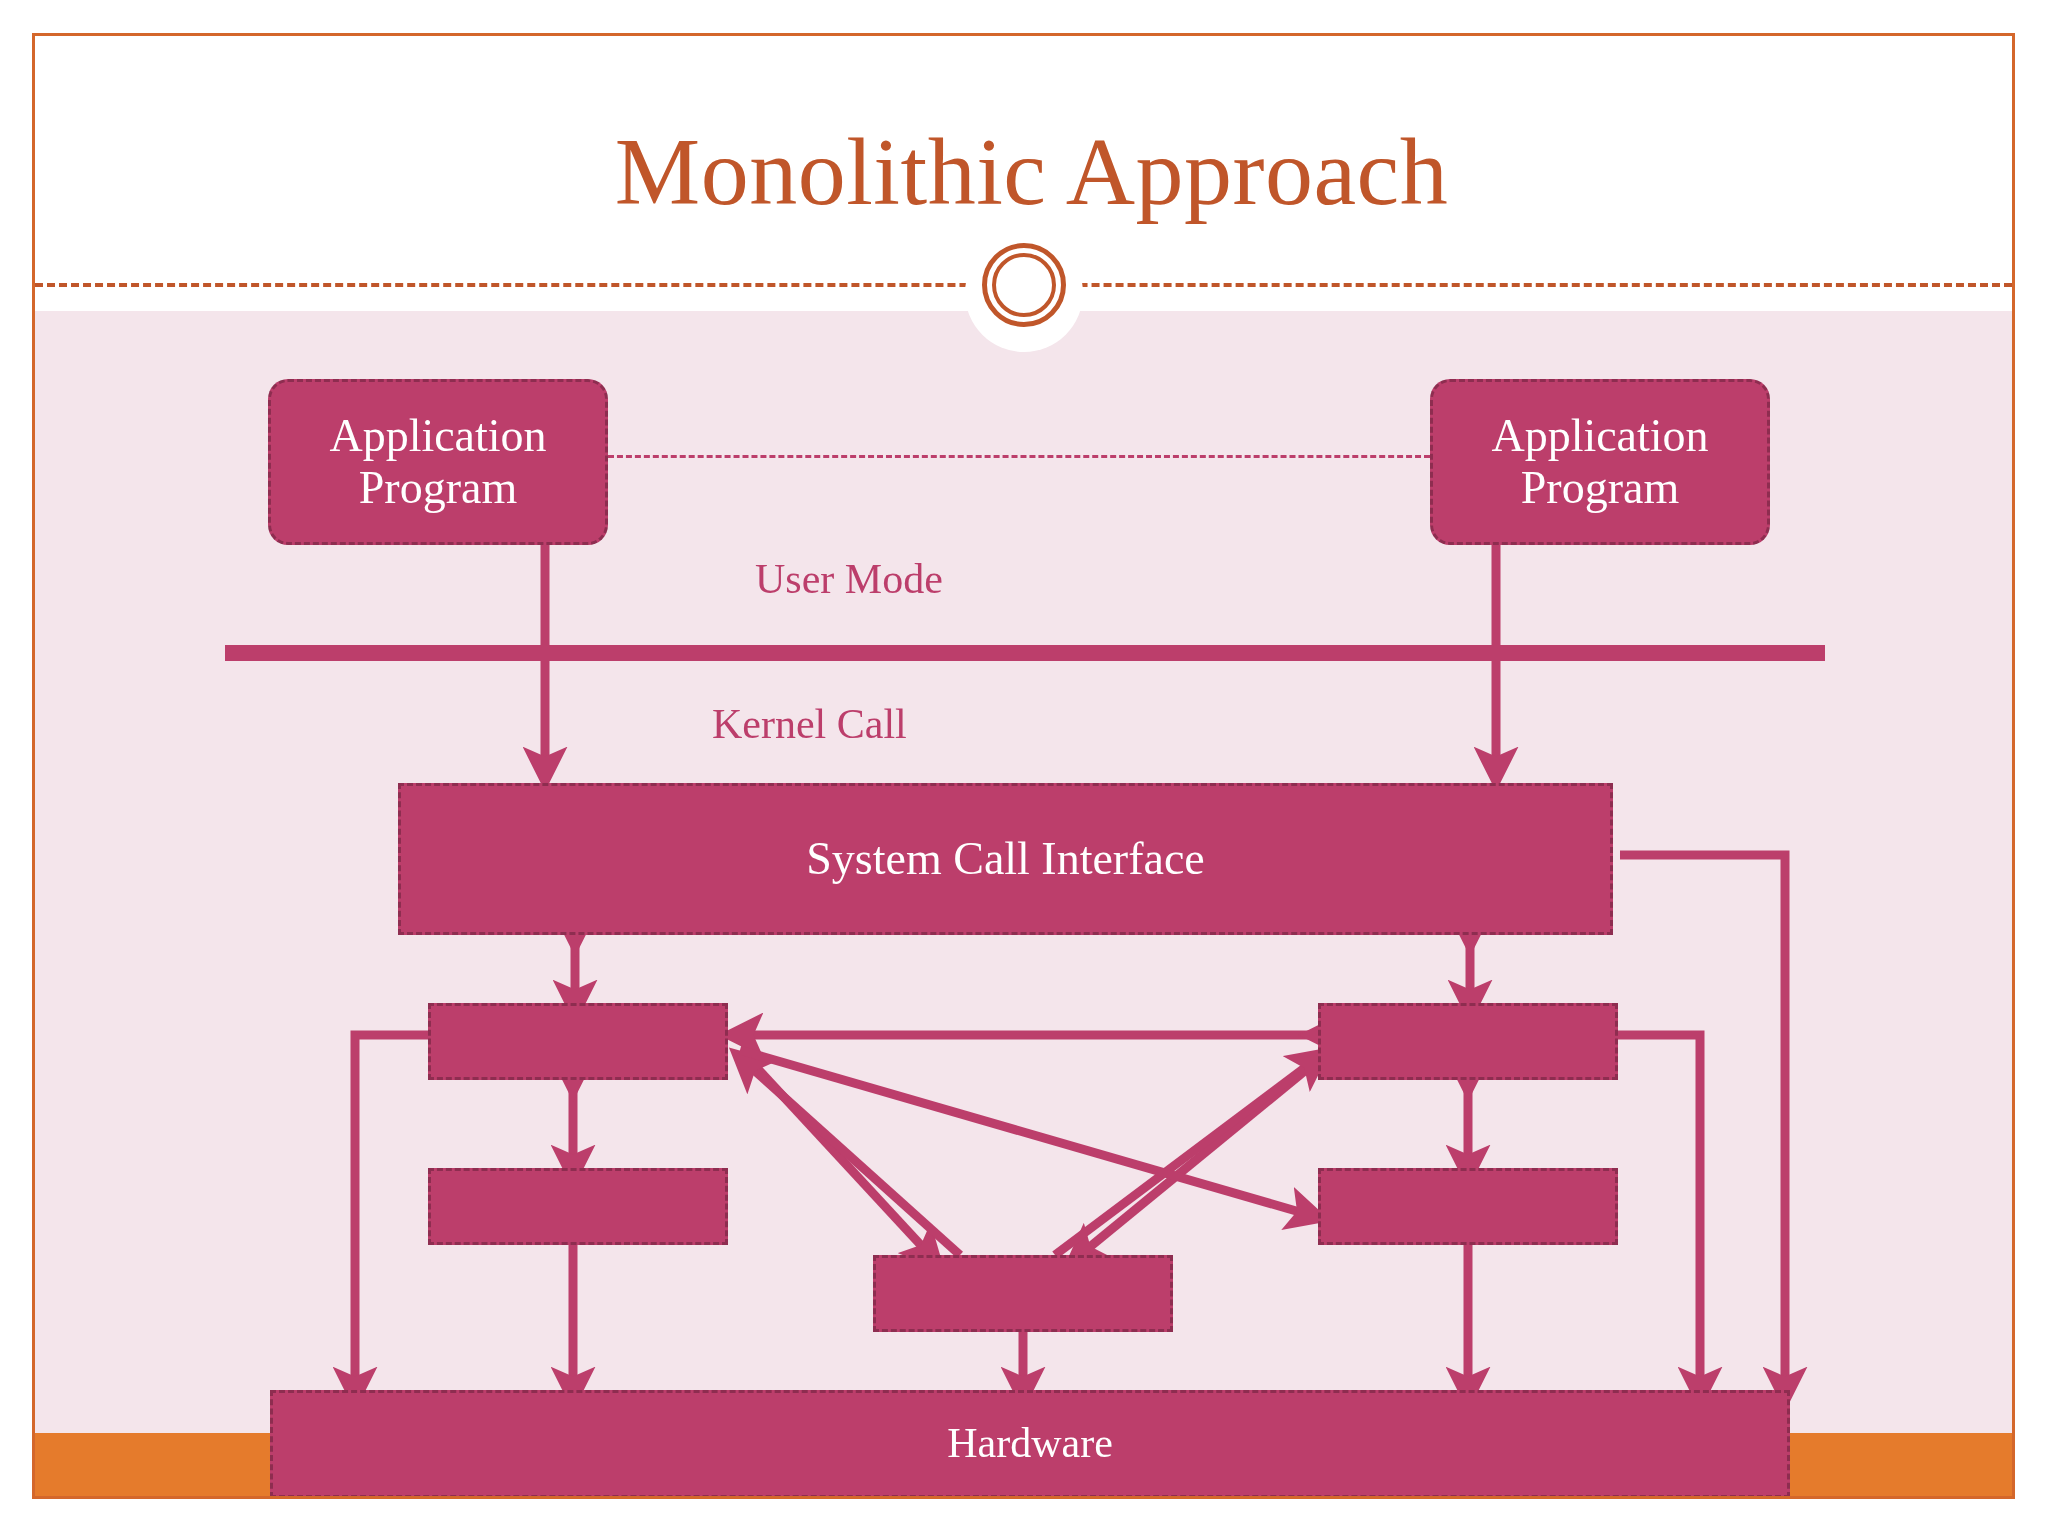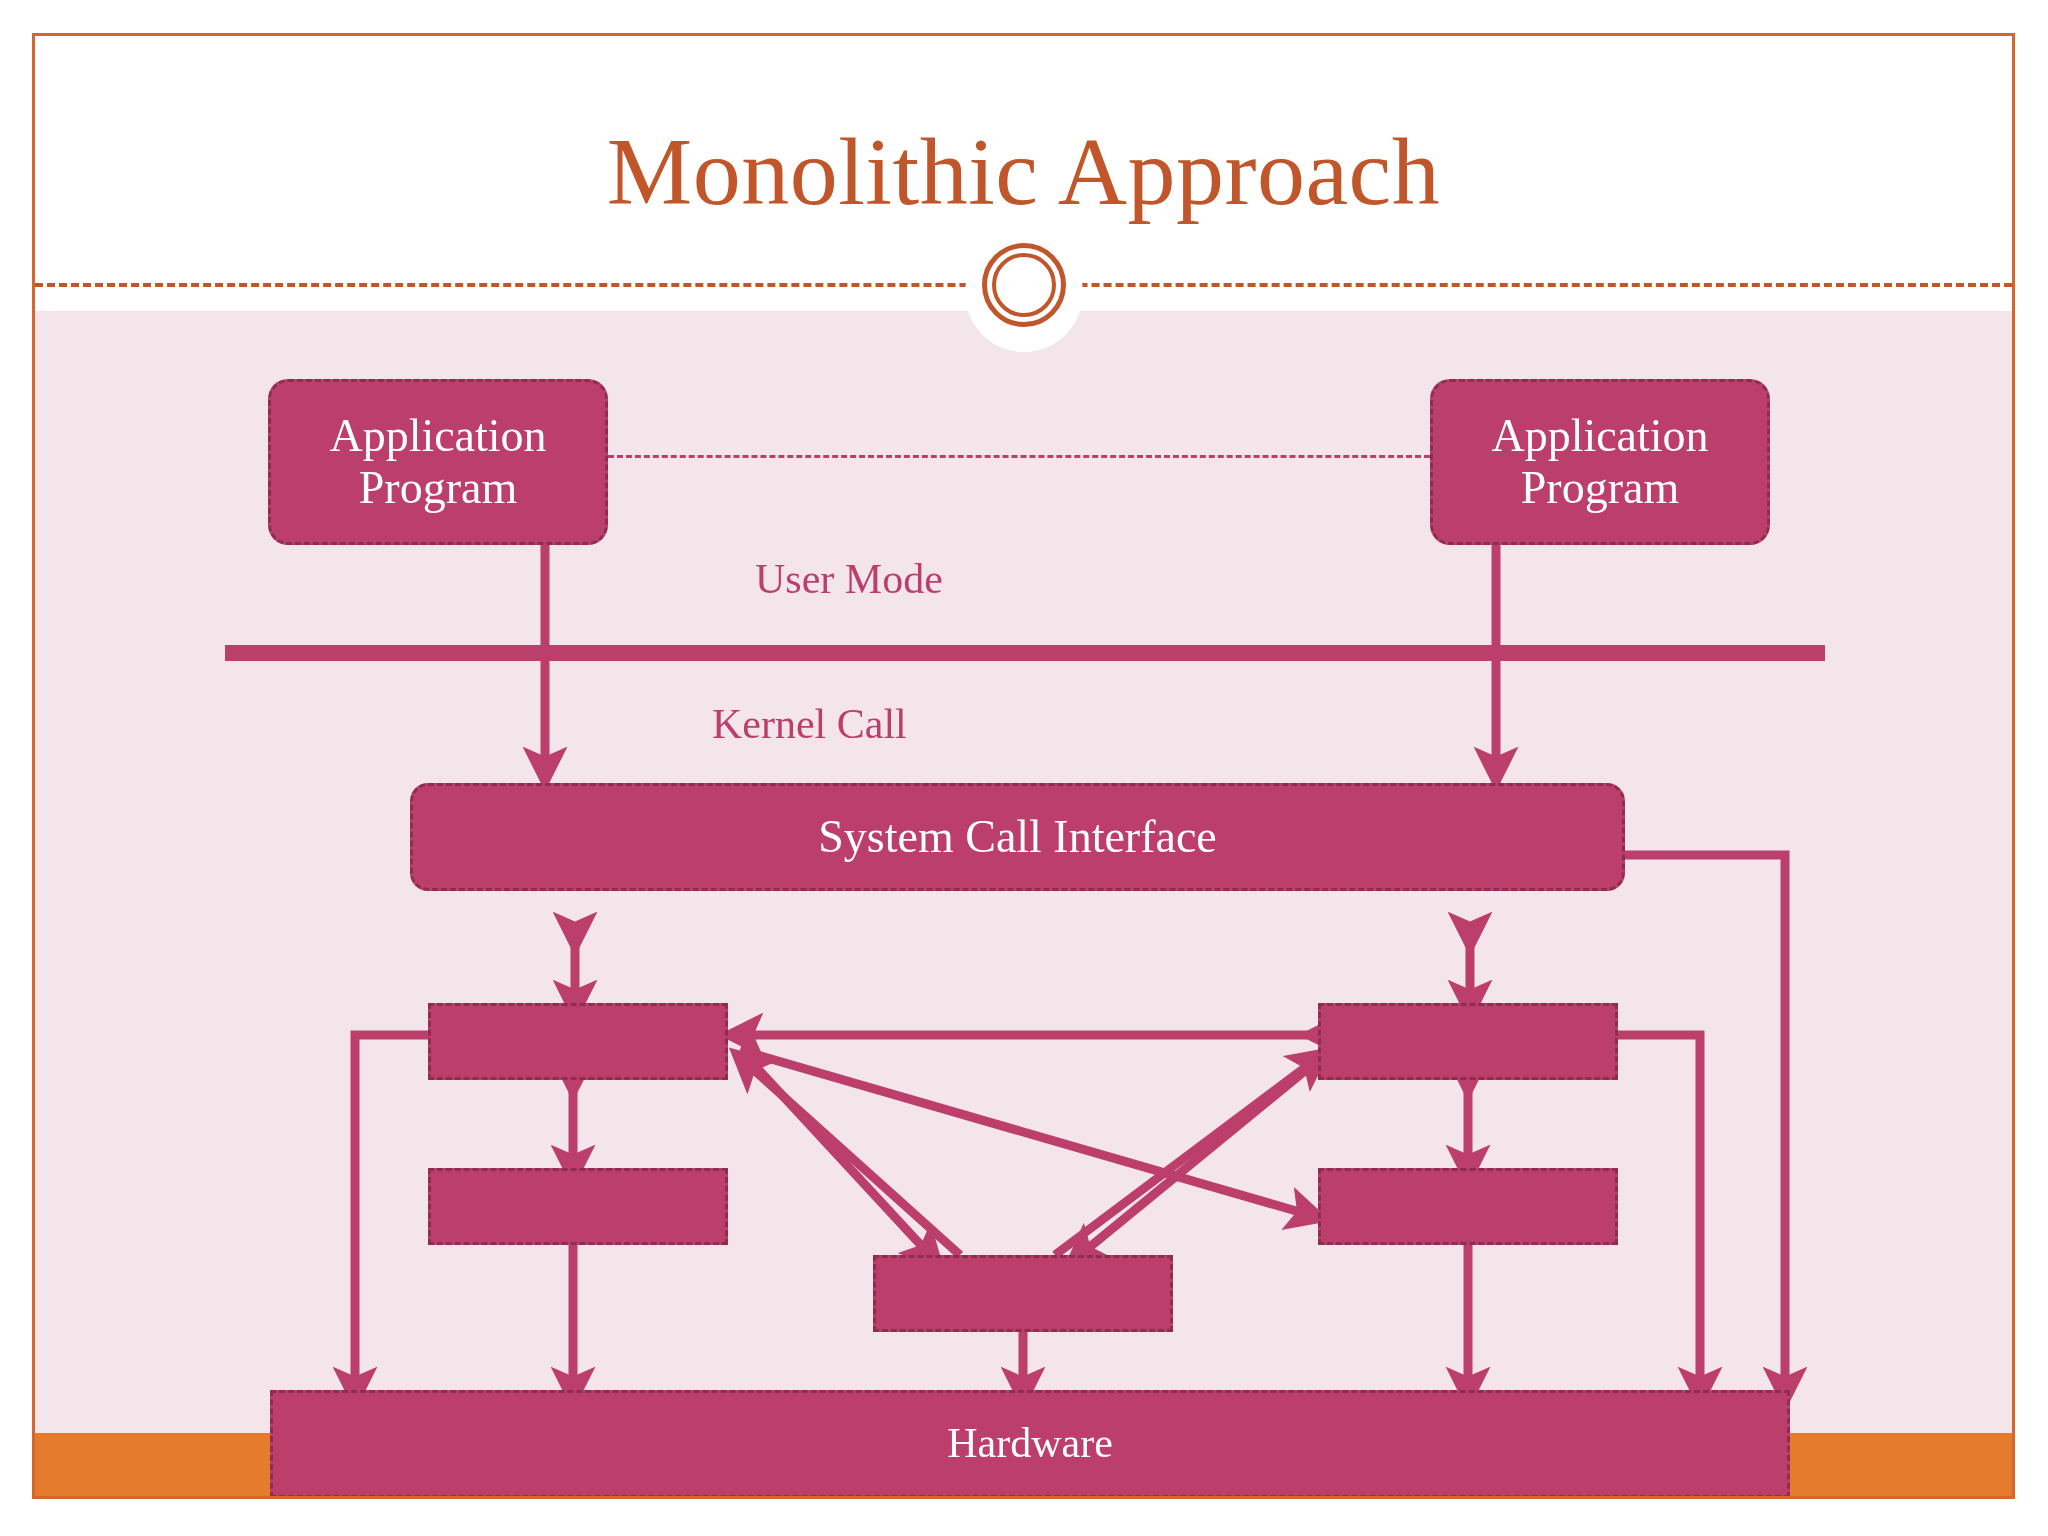--- a/index.html
+++ b/index.html
@@ -41,20 +41,21 @@
     position: absolute;
     left: 0;
     top: 88px;
     width: 1977px;
     text-align: center;
     color: #c0562a;
     font-size: 96px;
     line-height: 1.0;
     letter-spacing: 0.5px;
     white-space: nowrap;
+    padding-left: 8px;
   }
   
   #dashline {
     position: absolute;
     left: 35px;
     top: 283px;
     width: 1977px;
     height: 0;
     border-top: 4px dashed #c0562a;
     z-index: 8;
@@ -256,21 +257,21 @@
       </span>
     </div>
 
     <div class="node app" id="n-app-right" style="left:1430px; top:379px; width:340px; height:166px;">
       <span style="display:block;">
         <span>Application</span><br>
         <span>Program</span>
       </span>
     </div>
 
-    <div class="node" id="n-sci" style="left:410px; top:783px; width:1215px; height:108px;border-radius:18px;">System Call Interface</div>
+    <div class="node" id="n-sci" style="left:398px; top:783px; width:1215px; height:152px;">System Call Interface</div>
 
     <div class="node blank" id="n-mod-a" style="left:428px; top:1003px; width:300px; height:77px;"></div>
 
     <div class="node blank" id="n-mod-b" style="left:428px; top:1168px; width:300px; height:77px;"></div>
 
     <div class="node blank" id="n-mod-c" style="left:1318px; top:1003px; width:300px; height:77px;"></div>
 
     <div class="node blank" id="n-mod-d" style="left:1318px; top:1168px; width:300px; height:77px;"></div>
 
     <div class="node blank" id="n-mod-e" style="left:873px; top:1255px; width:300px; height:77px;"></div>

